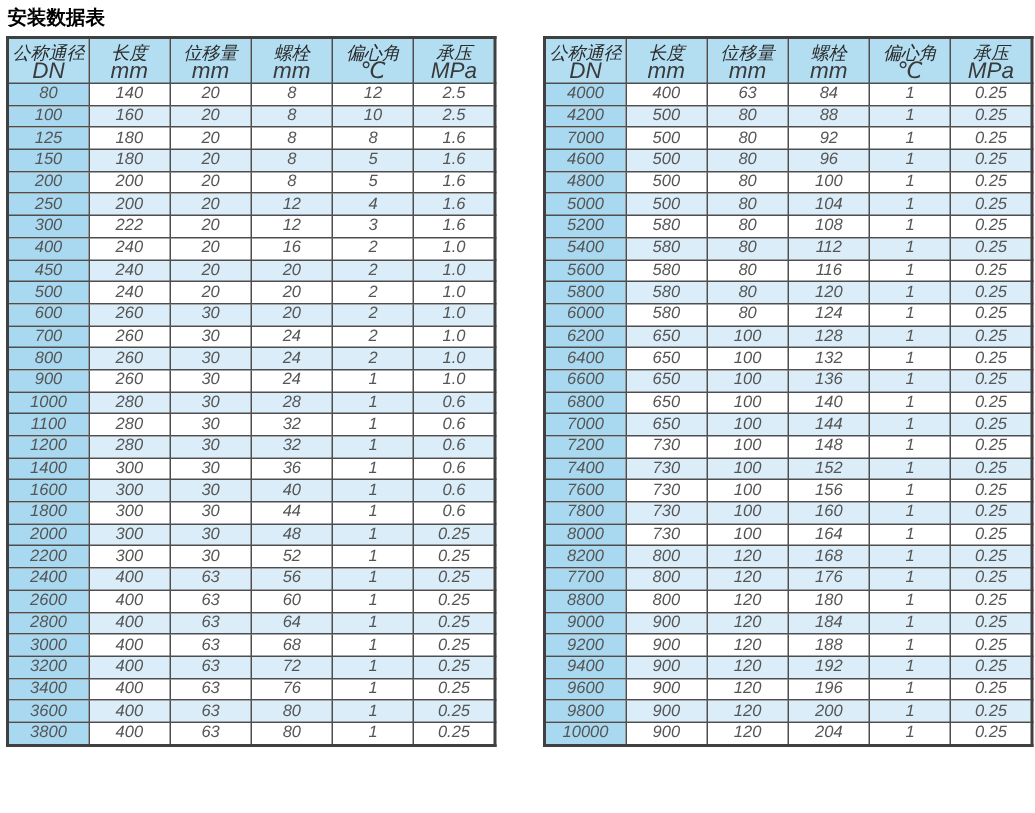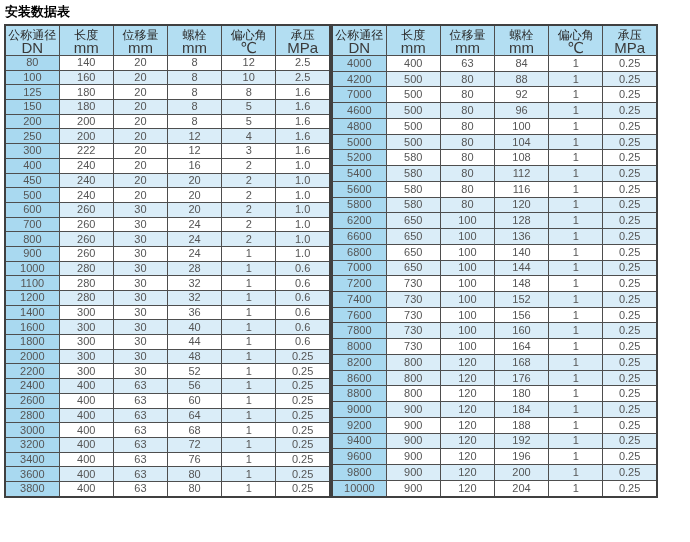--- a/index.html
+++ b/index.html
@@ -5,21 +5,21 @@
   html,body{margin:0;padding:0;}
   body{
     width:690px;height:542px;background:#ffffff;
     font-family:"Liberation Sans","DejaVu Sans",sans-serif;
     overflow:hidden;
   }
   .title{
     font-size:13px;font-weight:bold;color:#000;
     padding:5px 0 5px 5px;line-height:14px;
   }
-  .tables{display:flex;padding-left:4px;}
+  .tables{display:flex;gap:31px;padding-left:4px;font-style:italic;}
   table.dtable{
     border-collapse:collapse;table-layout:fixed;width:327px;
     border:2px solid #404040;
   }
   .dtable th,.dtable td{
     border:1px solid #4e4e4e;text-align:center;overflow:hidden;
     white-space:nowrap;
   }
   .dtable th{
     background:#b3def2;font-weight:normal;color:#2b2b2b;
@@ -416,28 +416,44 @@
             <td>0.25</td>
           </tr>
           <tr class="alt">
             <td class="dn">5800</td>
             <td>580</td>
             <td>80</td>
             <td>120</td>
             <td>1</td>
             <td>0.25</td>
           </tr>
+          <tr>
+            <td class="dn">6000</td>
+            <td>580</td>
+            <td>80</td>
+            <td>124</td>
+            <td>1</td>
+            <td>0.25</td>
+          </tr>
           <tr class="alt">
             <td class="dn">6200</td>
             <td>650</td>
             <td>100</td>
             <td>128</td>
             <td>1</td>
             <td>0.25</td>
           </tr>
+          <tr>
+            <td class="dn">6400</td>
+            <td>650</td>
+            <td>100</td>
+            <td>132</td>
+            <td>1</td>
+            <td>0.25</td>
+          </tr>
           <tr class="alt">
             <td class="dn">6600</td>
             <td>650</td>
             <td>100</td>
             <td>136</td>
             <td>1</td>
             <td>0.25</td>
           </tr>
           <tr>
             <td class="dn">6800</td>
@@ -497,21 +513,21 @@
           </tr>
           <tr class="alt">
             <td class="dn">8200</td>
             <td>800</td>
             <td>120</td>
             <td>168</td>
             <td>1</td>
             <td>0.25</td>
           </tr>
           <tr class="alt">
-            <td class="dn">8600</td>
+            <td class="dn">7700</td>
             <td>800</td>
             <td>120</td>
             <td>176</td>
             <td>1</td>
             <td>0.25</td>
           </tr>
           <tr>
             <td class="dn">8800</td>
             <td>800</td>
             <td>120</td>

